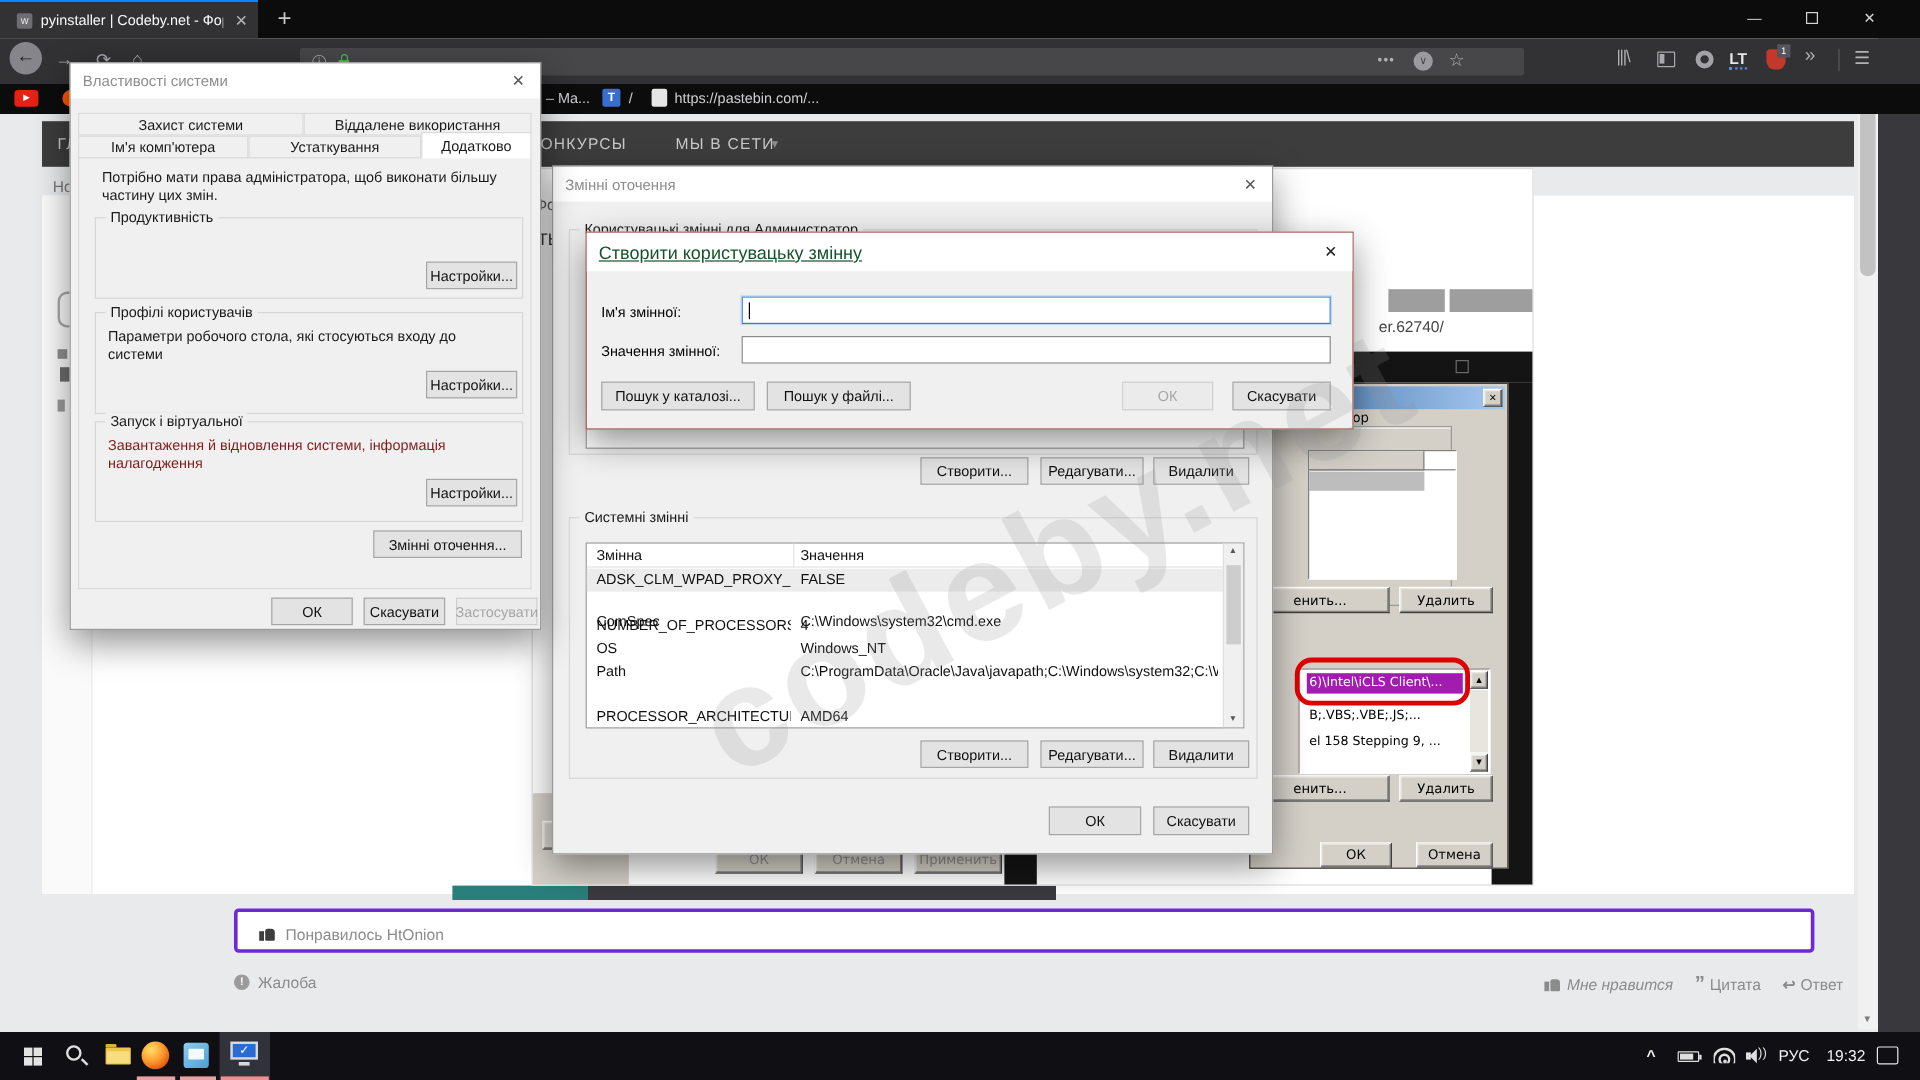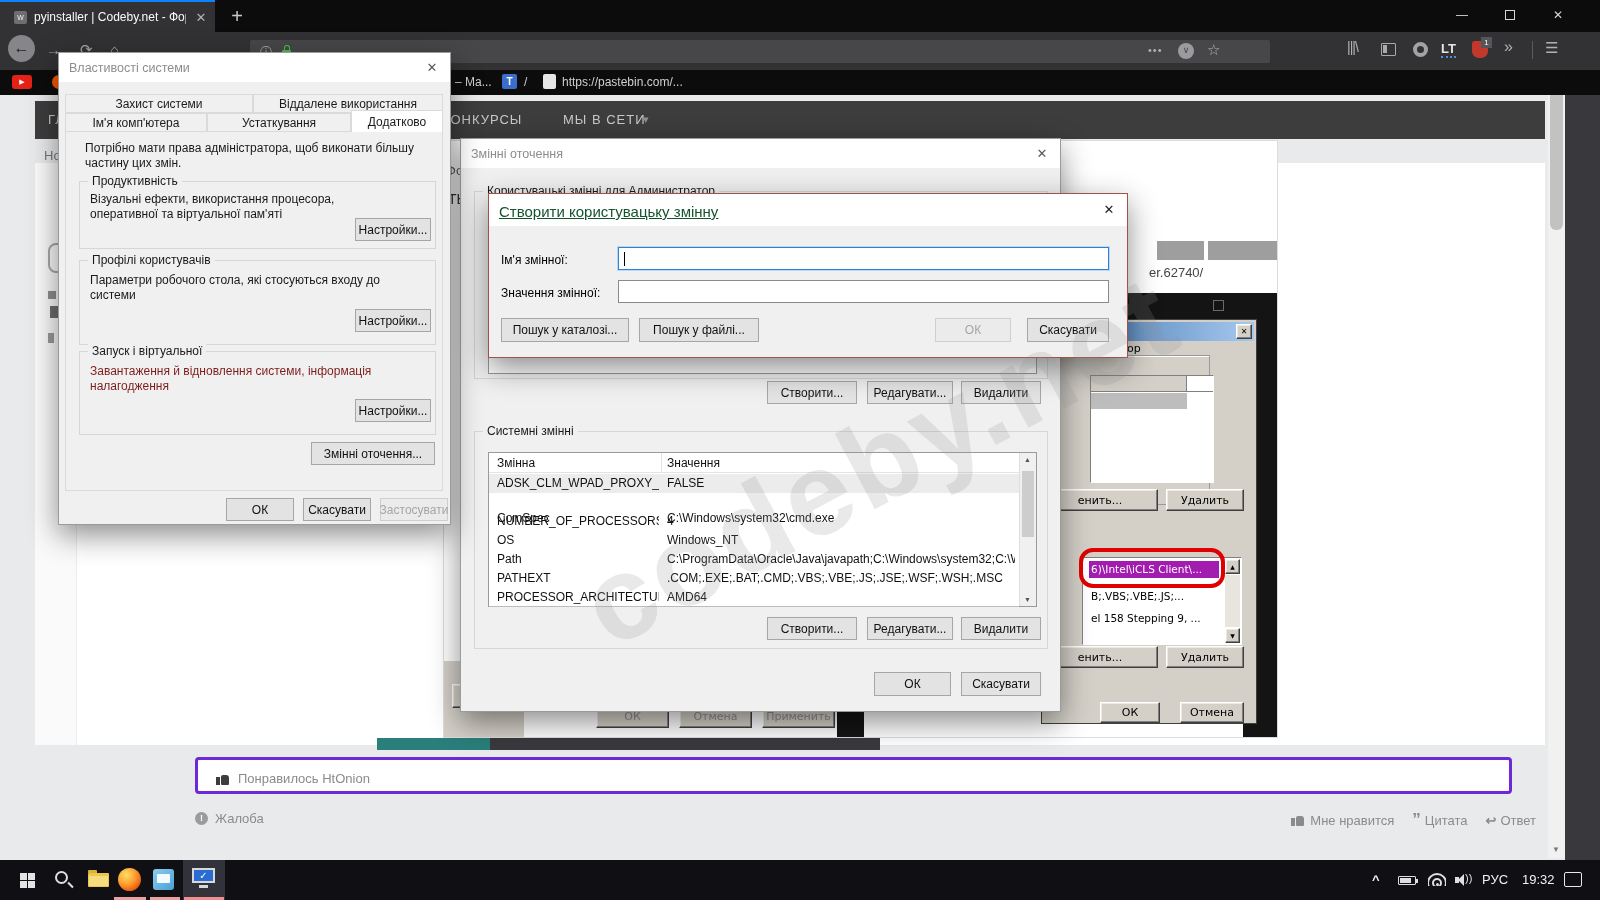--- a/index.html
+++ b/index.html
@@ -219,21 +219,21 @@
 
 <div class="abs" style="left:195px;top:757px;width:1317px;height:37px;background:#fff;border:3px solid #6d28d9;border-radius:4px;z-index:2;">
   <span class="thumb abs" style="left:18px;top:11px;color:#3d3d3d;"></span>
   <span class="abs" style="left:40px;top:11px;font-size:13px;color:#8b8b8b;">Понравилось HtOnion</span>
 </div>
 <div class="abs" style="left:195px;top:810px;width:200px;height:20px;z-index:2;">
   <span class="abs" style="left:0;top:2px;width:13px;height:13px;background:#9b9b9b;border-radius:50%;color:#fff;font-size:9px;font-weight:bold;text-align:center;line-height:13px;">!</span>
   <span class="abs foot" style="left:20px;top:1px;">Жалоба</span>
 </div>
 <div class="abs" style="left:1240px;top:810px;width:296px;height:20px;display:flex;gap:18px;justify-content:flex-end;align-items:center;z-index:2;">
-  <span style="display:flex;gap:6px;align-items:center;">
+  <span style="display:flex;gap:6px;align-items:center;font-style:italic;">
       <i class="thumb" style="color:#8b8b8b;"></i>
       <span class="foot">Мне нравится</span>
     </span>
   <span style="display:flex;gap:4px;align-items:center;">
       <span class="foot" style="font-weight:bold;font-size:17px;line-height:10px;">”</span>
       <span class="foot">Цитата</span>
     </span>
   <span style="display:flex;gap:4px;align-items:center;">
       <span class="foot" style="font-weight:bold;">↩</span>
       <span class="foot">Ответ</span>
@@ -257,21 +257,20 @@
   <div class="tabA" style="left:6px;top:60px;width:142px;height:19px;">Ім'я комп'ютера</div>
   <div class="tabA" style="left:148px;top:60px;width:144px;height:19px;">Устаткування</div>
   <div class="tabA on" style="left:292px;top:57px;width:92px;height:22px;">Додатково</div>
 
   <div class="abs" style="left:6px;top:78px;width:378px;height:360px;border:1px solid #dadada;border-top:none;"></div>
 
   <div class="abs" style="left:26px;top:88px;width:358px;height:30px;font-size:12px;line-height:15px;color:#1a1a1a;">Потрібно мати права адміністратора, щоб виконати більшу частину цих змін.</div>
 
   <div class="gbox" style="left:20px;top:128px;width:357px;height:68px;">
     <span class="gleg">Продуктивність</span>
-    <div class="abs" style="left:10px;top:10px;width:250px;font-size:12px;line-height:15px;color:#1a1a1a;">Візуальні ефекти, використання процесора, оперативної та віртуальної пам'яті</div>
     <div class="btn" style="left:275px;top:36px;width:76px;height:23px;">Настройки...</div>
   </div>
 
   <div class="gbox" style="left:20px;top:207px;width:357px;height:85px;">
     <span class="gleg">Профілі користувачів</span>
     <div class="abs" style="left:10px;top:12px;width:335px;font-size:12px;line-height:15px;color:#1a1a1a;">Параметри робочого стола, які стосуються входу до системи</div>
     <div class="btn" style="left:275px;top:48px;width:76px;height:23px;">Настройки...</div>
   </div>
 
   <div class="gbox" style="left:20px;top:298px;width:357px;height:84px;">
@@ -321,24 +320,20 @@
         <span class="ecell2">4</span>
       </div>
       <div class="erow" style="top:78px;">
         <span class="ecell1">OS</span>
         <span class="ecell2">Windows_NT</span>
       </div>
       <div class="erow" style="top:97px;">
         <span class="ecell1">Path</span>
         <span class="ecell2">C:\ProgramData\Oracle\Java\javapath;C:\Windows\system32;C:\Wi...</span>
       </div>
-      <div class="erow" style="top:116px;">
-        <span class="ecell1">PATHEXT</span>
-        <span class="ecell2">.COM;.EXE;.BAT;.CMD;.VBS;.VBE;.JS;.JSE;.WSF;.WSH;.MSC</span>
-      </div>
       <div class="erow" style="top:135px;border-bottom:1px solid #bdbdbd;">
         <span class="ecell1">PROCESSOR_ARCHITECTURE</span>
         <span class="ecell2">AMD64</span>
       </div>
       <div class="abs" style="right:0;top:0;width:17px;height:153px;background:#f0f0f0;border-left:1px solid #dedede;">
         <span class="abs" style="left:4px;top:3px;font-size:7px;color:#555;">▲</span>
         <div class="abs" style="left:2px;top:18px;width:12px;height:66px;background:#cdcdcd;"></div>
         <span class="abs" style="left:4px;bottom:3px;font-size:7px;color:#555;">▼</span>
       </div>
     </div>

